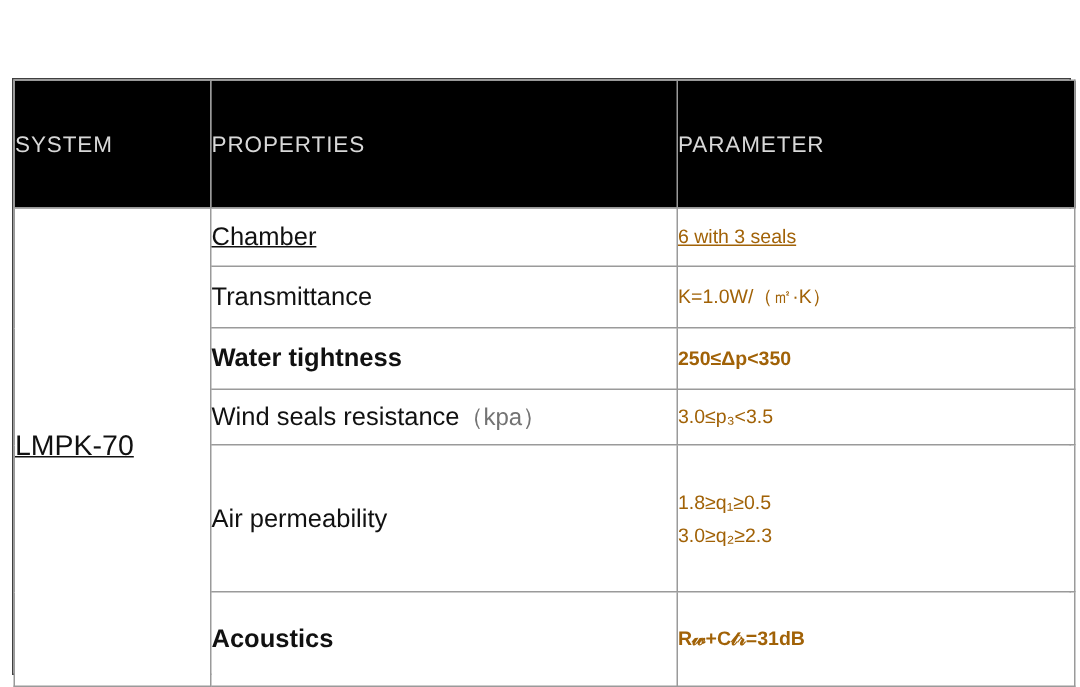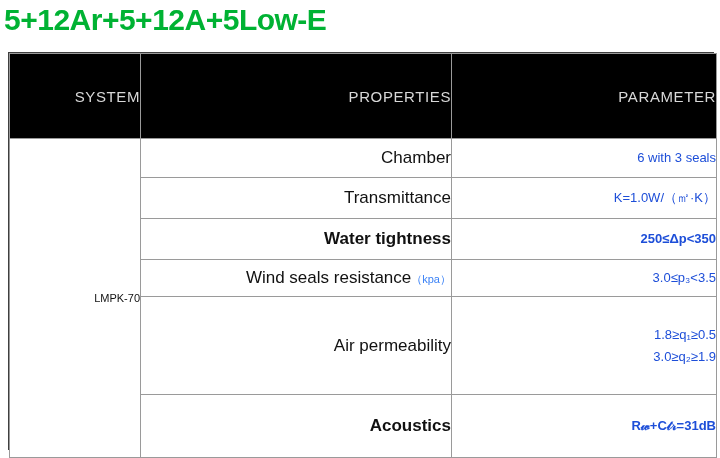--- a/index.html
+++ b/index.html
@@ -42,73 +42,72 @@
   }
   table.spec {
     width: 100%;
     height: 100%;
     border-collapse: collapse;
     table-layout: fixed;
   }
   table.spec td, table.spec th {
     border: 1px solid #9a9a9a;
     padding: 0;
-    text-align: right;
+    text-align: left;
     vertical-align: middle;
   }
   thead th {
     background: #000000;
     color: #d8d8d8;
     font-weight: normal;
     font-size: 15px;
     letter-spacing: 0.6px;
     height: 84px;
     border: 1px solid #000000;
   }
   thead th.hdr-system { width: 130px; }
   thead th.hdr-props  { width: 310px; margin-top: 12px; }
   thead th.hdr-param  { width: 264px; }
 
   td.system-cell {
     width: 130px;
-    font-size: 11px;
+    font-size: 19px;
     color: #111111;
     background: #ffffff;
   }
   td.prop-cell {
     font-size: 17px;
     color: #111111;
     background: #ffffff;
   }
   td.param-cell {
     font-size: 13px;
-    color: #1d4ed8;
+    color: #a16207;
     background: #ffffff;
   }
   .prop-sub {
-    font-size: 11px;
-    color: #3b82f6;
+    font-size: 16px;
+    color: #737373;
   }
   .param-line {
     line-height: 22px;
     white-space: nowrap;
   }
-  .row-chamber td    { height: 38px; }
+  .row-chamber td    { height: 38px; text-decoration: underline; }
   .row-transmit td   { height: 40px; }
   .row-water td      { height: 40px; font-weight: bold; }
   .row-wind td       { height: 36px; }
   .row-air td        { height: 97px; }
   .row-acoustics td  { height: 62px; font-weight: bold; }
 </style>
 </head>
 <body>
 
 <div class="page">
 
-  <div class="title">5+12Ar+5+12A+5Low-E</div>
 
   <div class="table-wrap">
     <table class="spec">
       <thead>
         <tr>
           <th class="hdr-system">SYSTEM</th>
           <th class="hdr-props">PROPERTIES</th>
           <th class="hdr-param">PARAMETER</th>
         </tr>
       </thead>
@@ -137,21 +136,21 @@
             <span>Wind seals resistance</span><span class="prop-sub">（kpa）</span>
           </td>
           <td class="param-cell">
             <div class="param-line">3.0≤p₃&lt;3.5</div>
           </td>
         </tr>
         <tr class="row-air">
           <td class="prop-cell">Air permeability</td>
           <td class="param-cell">
             <div class="param-line">1.8≥q₁≥0.5</div>
-            <div class="param-line">3.0≥q₂≥1.9</div>
+            <div class="param-line">3.0≥q₂≥2.3</div>
           </td>
         </tr>
         <tr class="row-acoustics">
           <td class="prop-cell">Acoustics</td>
           <td class="param-cell">
             <div class="param-line">R𝓌+C𝓉𝓇=31dB</div>
           </td>
         </tr>
       </tbody>
     </table>

